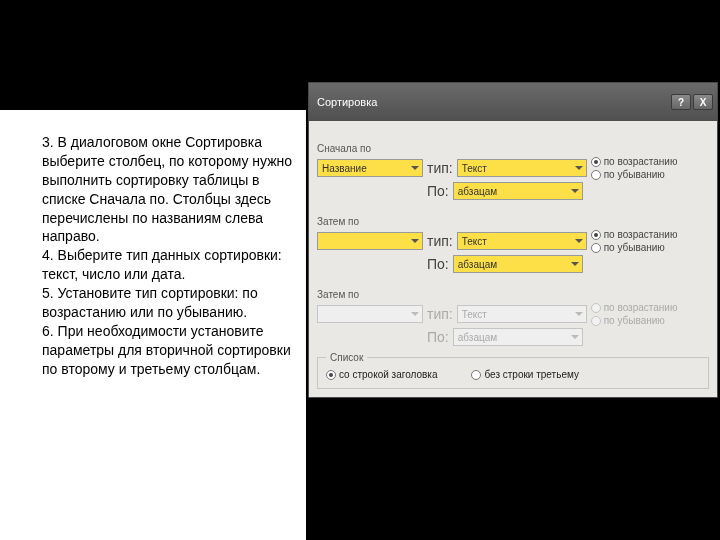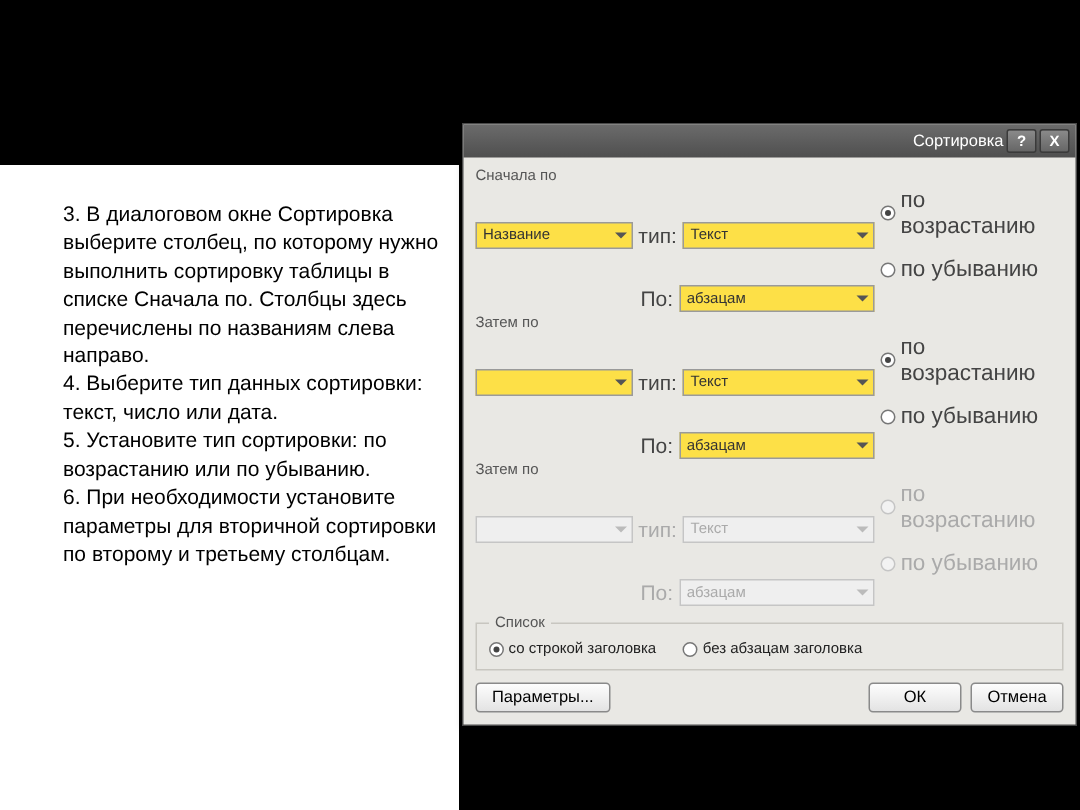--- a/index.html
+++ b/index.html
@@ -31,42 +31,41 @@
   
   .dialog {
     position: absolute;
     left: 308px; top: 82px;
     width: 410px;
     background: #e9e8e4;
     border: 1px solid #4a4a4a;
     box-shadow: 2px 2px 6px rgba(0,0,0,0.4);
   }
   .titlebar {
-    height: 22px;
+    height: 38px;
     background: linear-gradient(#6b6b6b, #4f4f4f);
     color: #fff;
     display: flex;
     align-items: center;
     padding: 0 4px 0 8px;
     font-size: 11px;
-    text-align: right;
   }
   .titlebar .title { flex: 1; }
   .titlebar .tbtn {
     width: 20px; height: 16px;
     background: linear-gradient(#8a8a8a,#666);
     border: 1px solid #3a3a3a;
     border-radius: 2px;
     margin-left: 2px;
     display: flex; align-items: center; justify-content: center;
     color: #fff; font-size: 10px; font-weight: bold;
     cursor: pointer;
   }
   .dlg-body { padding: 6px 8px 8px 8px; }
-  .section-label { font-size: 10px; color: #555; margin: 1px 0 2px 0; }
+  .section-label { font-size: 10px; color: #555; margin: 16px 0 2px 0; }
   .row {
     display: flex;
     align-items: center;
     gap: 4px;
     margin: 2px 0;
   }
   .row.sub { padding-left: 110px; text-align: center; }
   .combo {
     height: 18px;
     background: #fde047;
@@ -83,22 +82,22 @@
     position: absolute; right: 3px; top: 50%;
     transform: translateY(-50%);
     border-left: 4px solid transparent;
     border-right: 4px solid transparent;
     border-top: 4px solid #555;
   }
   .combo.disabled::after { border-top-color: #bbb; }
   .lbl { font-size: 14px; color: #444; white-space: nowrap; }
   .lbl.disabled { color: #aaa; }
   .radio-col {
-    display: flex; flex-direction: column; gap: 12px;
-    font-size: 15px; color: #444;
+    display: flex; flex-direction: column; gap: 2px;
+    font-size: 10px; color: #444;
     min-width: 96px;
   }
   .radio-col.disabled { color: #aaa; }
   .radio-item { display: flex; align-items: center; gap: 3px; cursor: pointer; }
   .radio {
     width: 10px; height: 10px; border: 1px solid #777; border-radius: 50%;
     display: inline-flex; align-items: center; justify-content: center;
     background: #fff;
   }
   .radio.checked::after { content:""; width:4px; height:4px; background:#444; border-radius:50%; }
@@ -221,34 +220,27 @@
     </div>
     <div class="row sub">
       <span class="lbl disabled">По:</span>
       <div class="combo disabled" style="width:130px">
           <span>абзацам</span>
         </div>
     </div>
 
     <fieldset class="grp">
       <legend>Список</legend>
-      <div style="display:flex; gap:18px;">
+      <div style="display:flex; gap:34px;">
         <div class="radio-item">
             <span class="radio checked"></span>
             <span>со строкой заголовка</span>
           </div>
         <div class="radio-item">
             <span class="radio"></span>
-            <span>без абзацам заголовка</span>
+            <span>без строки третьему</span>
           </div>
       </div>
     </fieldset>
 
-    <div class="btnrow">
-      <button class="btn">Параметры...</button>
-      <div class="right">
-        <button class="btn" style="min-width:62px">ОК</button>
-        <button class="btn" style="min-width:62px">Отмена</button>
-      </div>
-    </div>
 
   </div>
 </div>
 
 </body></html>

